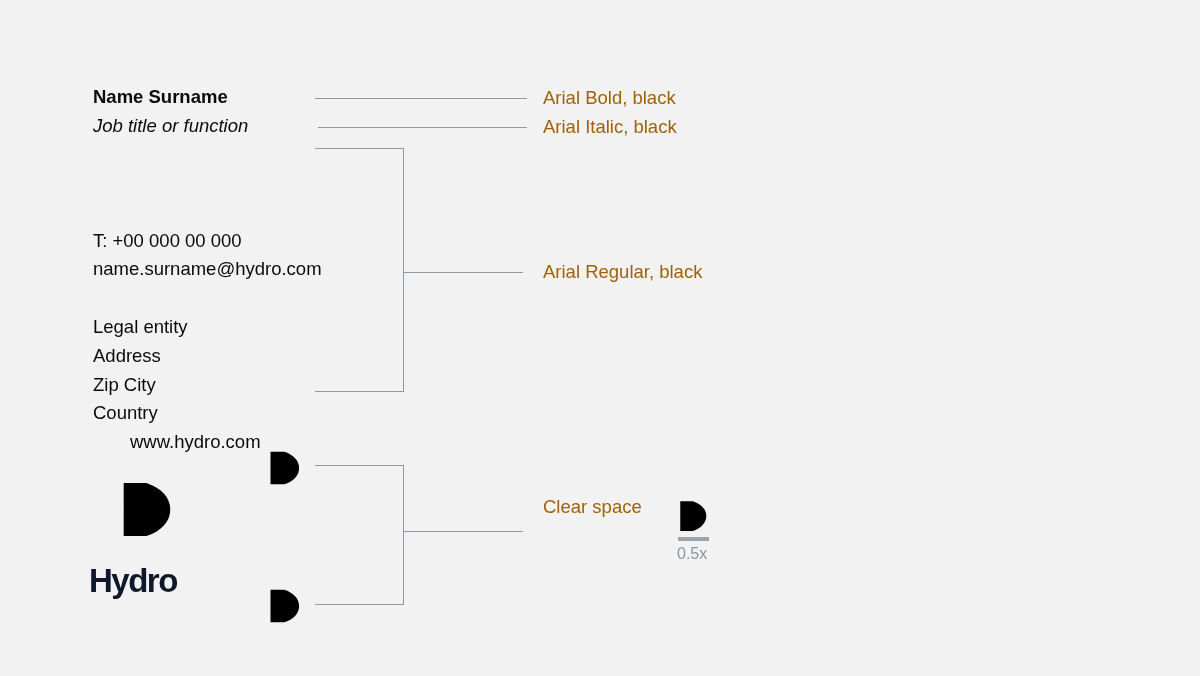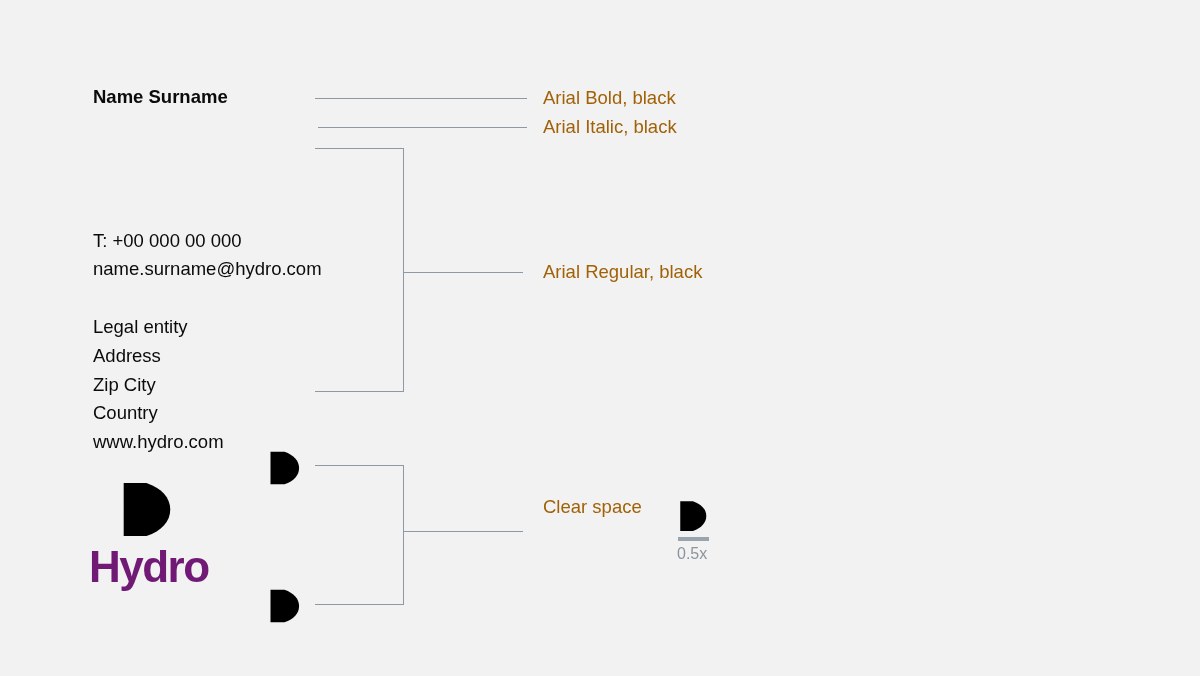--- a/index.html
+++ b/index.html
@@ -24,21 +24,21 @@
   .t-name    { top: 86px;  font-weight: bold; }
   .t-job     { top: 115px; font-style: italic; }
   .t-dept    { top: 144px; }
   .t-mobile  { top: 201px; }
   .t-phone   { top: 230px; }
   .t-email   { top: 258px; }
   .t-legal   { top: 316px; }
   .t-address { top: 345px; }
   .t-zip     { top: 374px; }
   .t-country { top: 402px; }
-  .t-web     { top: 431px; }
+  .t-web     { top: 431px; margin-left: 37px; }
   .u-link {
     color: #0b0b0b;
     text-underline-offset: 3px;
     text-decoration-thickness: 1.5px;
   }
 
   
   .anno {
     position: absolute;
     left: 543px;
@@ -63,23 +63,23 @@
   .b1-bottom { left: 315px; top: 391px; width: 89px; }
   .b1-conn   { left: 404px; top: 272px; width: 119px; }
   .b2-top    { left: 315px; top: 465px; width: 89px; }
   .b2-vert   { left: 403px; top: 465px; height: 140px; }
   .b2-bottom { left: 315px; top: 604px; width: 89px; }
   .b2-conn   { left: 404px; top: 531px; width: 119px; }
 
   
   .logo-icon { position: absolute; left: 118px; top: 479px; width: 57px; height: 61px; color: #454e58; }
   .logo-word {
-    position: absolute; left: 89px; top: 545px;
-    font-size: 44px; font-weight: bold; letter-spacing: -1.5px;
-    color: #701a75; line-height: 44px;
+    position: absolute; left: 89px; top: 559px;
+    font-size: 33px; font-weight: bold; letter-spacing: -1.5px;
+    color: #0f172a; line-height: 44px;
   }
 
   
   .ghost { position: absolute; width: 35px; height: 38px; color: #e0e1e2; }
   .ghost-1 { left: 267px; top: 449px; }
   .ghost-2 { left: 267px; top: 587px; }
 
   
   .mini-icon { position: absolute; left: 677px; top: 499px; width: 32px; height: 34px; color: #454e58; }
   .ratio-bar { position: absolute; left: 678px; top: 537px; width: 31px; height: 4px; background: #9aa4ac; }
@@ -97,20 +97,21 @@
       <path d="M25 6 C39 12 47 21 47 32 C47 43 39 52 25 58"></path>
       <path d="M19 6 C32 12 39 21 39 32 C39 43 32 52 19 58"></path>
       <path d="M13 6 C25 12 31 21 31 32 C31 43 25 52 13 58"></path>
     </g>
   </defs>
 </svg>
 
 <div class="canvas">
 
   <div class="sig-line t-name">Name Surname</div>
+  <div class="sig-line t-job">Job title or function</div>
   <div class="sig-line t-phone">T: +00 000 00 000</div>
   <div class="sig-line t-email u-link">name.surname@hydro.com</div>
   <div class="sig-line t-legal">Legal entity</div>
   <div class="sig-line t-address">Address</div>
   <div class="sig-line t-zip">Zip City</div>
   <div class="sig-line t-country">Country</div>
   <div class="sig-line t-web u-link">www.hydro.com</div>
 
   <div class="logo-icon">
     <svg class="icon" viewBox="0 0 60 64">

